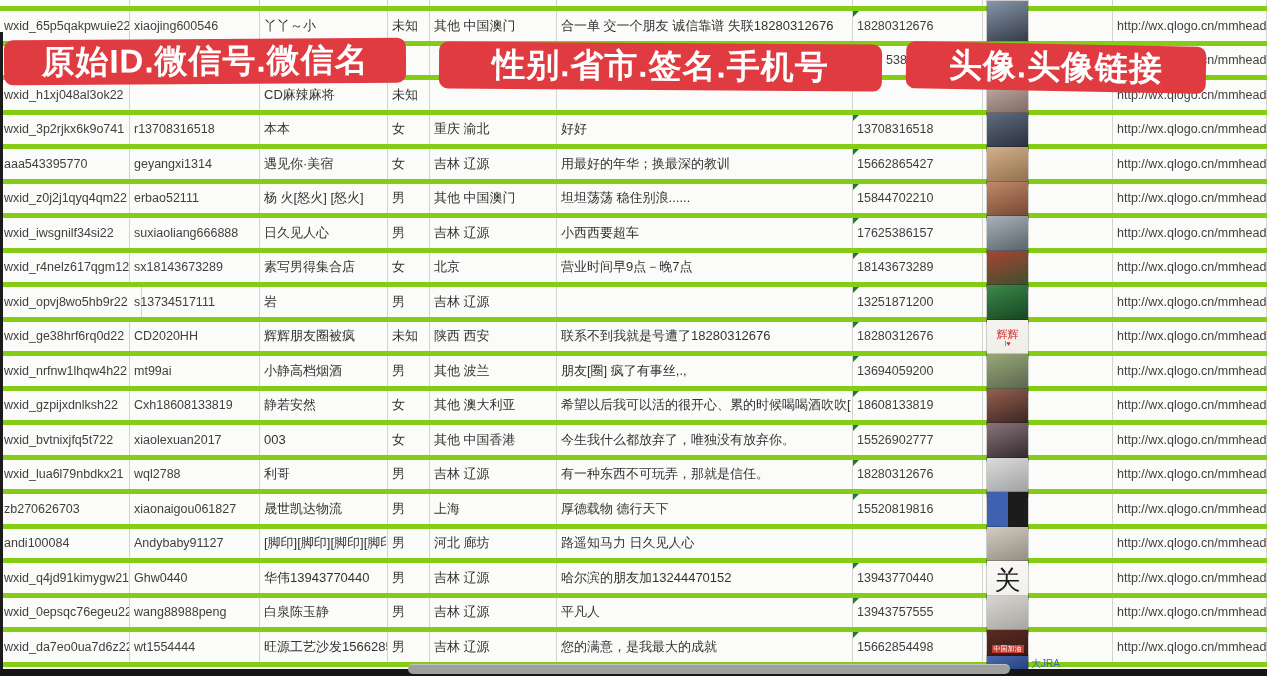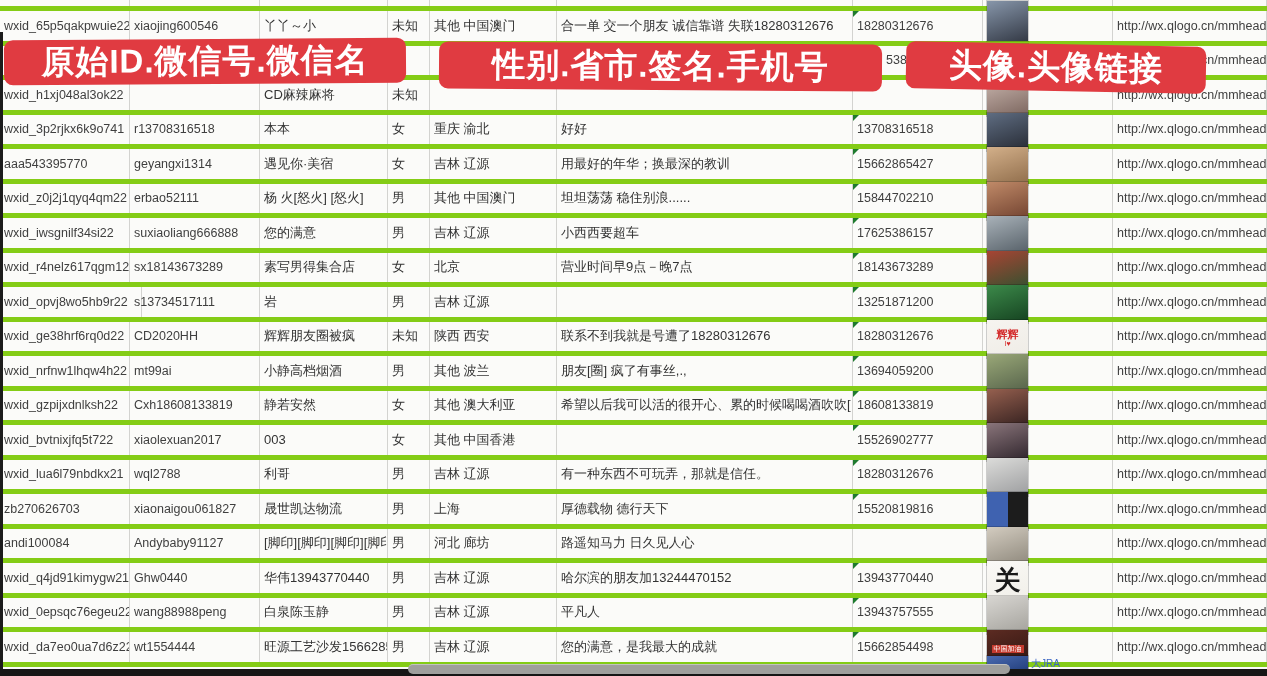--- a/index.html
+++ b/index.html
@@ -18,21 +18,21 @@
   .tri{
     position:absolute;left:0;top:0;width:0;height:0;
     border-top:6px solid #1e7a2e;border-right:6px solid transparent;
   }
   
   .avatar{
     position:absolute;width:41px;box-shadow:0 0 0 1px rgba(0,0,0,.18);
     display:flex;flex-direction:column;align-items:center;justify-content:center;
     overflow:hidden;z-index:3;
   }
-  .avatar .lbl{font-weight:bold;line-height:1;}
+  .avatar .lbl{font-weight:normal;line-height:1;}
   .avatar .sub{font-size:7px;line-height:1.2;}
   
   .banner{
     position:absolute;z-index:10;border-radius:9px;
     display:flex;align-items:center;justify-content:center;
     color:#fff;font-weight:bold;font-size:33px;letter-spacing:1px;
     white-space:nowrap;
   }
   
   #left-edge{position:absolute;left:0;top:32px;width:3px;height:637px;background:#1b1b1b;z-index:6;}
@@ -121,21 +121,21 @@
         <div class="cell cjk" style="left: 388px; width: 42px;">男</div>
         <div class="cell cjk" style="left: 430px; width: 127px;">其他 中国澳门</div>
         <div class="cell cjk" style="left: 557px; width: 296px;">坦坦荡荡 稳住别浪......</div>
         <div class="cell" style="left: 853px; width: 130px; position: absolute;">15844702210<span class="tri"></span></div>
         <div class="cell" style="left: 983px; width: 130px;"></div>
         <div class="cell" style="left: 1113px; width: 154px;">http://wx.qlogo.cn/mmhead</div>
       </div>
       <div class="row" style="top: 218px; height: 34.5px;">
         <div class="cell" style="left: 0px; width: 130px;">wxid_iwsgnilf34si22</div>
         <div class="cell" style="left: 130px; width: 130px;">suxiaoliang666888</div>
-        <div class="cell cjk" style="left: 260px; width: 128px;">您的满意</div>
+        <div class="cell cjk" style="left: 260px; width: 128px;">日久见人心</div>
         <div class="cell cjk" style="left: 388px; width: 42px;">男</div>
         <div class="cell cjk" style="left: 430px; width: 127px;">吉林 辽源</div>
         <div class="cell cjk" style="left: 557px; width: 296px;">小西西要超车</div>
         <div class="cell" style="left: 853px; width: 130px; position: absolute;">17625386157<span class="tri"></span></div>
         <div class="cell" style="left: 983px; width: 130px;"></div>
         <div class="cell" style="left: 1113px; width: 154px;">http://wx.qlogo.cn/mmhead</div>
       </div>
       <div class="row" style="top: 252.5px; height: 34.5px;">
         <div class="cell" style="left: 0px; width: 130px;">wxid_r4nelz617qgm12</div>
         <div class="cell" style="left: 130px; width: 130px;">sx18143673289</div>
@@ -190,20 +190,21 @@
         <div class="cell" style="left: 853px; width: 130px; position: absolute;">18608133819<span class="tri"></span></div>
         <div class="cell" style="left: 983px; width: 130px;"></div>
         <div class="cell" style="left: 1113px; width: 154px;">http://wx.qlogo.cn/mmhead</div>
       </div>
       <div class="row" style="top: 425px; height: 34.5px;">
         <div class="cell" style="left: 0px; width: 130px;">wxid_bvtnixjfq5t722</div>
         <div class="cell" style="left: 130px; width: 130px;">xiaolexuan2017</div>
         <div class="cell cjk" style="left: 260px; width: 128px;">003</div>
         <div class="cell cjk" style="left: 388px; width: 42px;">女</div>
         <div class="cell cjk" style="left: 430px; width: 127px;">其他 中国香港</div>
+        <div class="cell cjk" style="left: 557px; width: 296px;">今生我什么都放弃了，唯独没有放弃你。</div>
         <div class="cell" style="left: 853px; width: 130px; position: absolute;">15526902777<span class="tri"></span></div>
         <div class="cell" style="left: 983px; width: 130px;"></div>
         <div class="cell" style="left: 1113px; width: 154px;">http://wx.qlogo.cn/mmhead</div>
       </div>
       <div class="row" style="top: 459.5px; height: 34.5px;">
         <div class="cell" style="left: 0px; width: 130px;">wxid_lua6l79nbdkx21</div>
         <div class="cell" style="left: 130px; width: 130px;">wql2788</div>
         <div class="cell cjk" style="left: 260px; width: 128px;">利哥</div>
         <div class="cell cjk" style="left: 388px; width: 42px;">男</div>
         <div class="cell cjk" style="left: 430px; width: 127px;">吉林 辽源</div>

